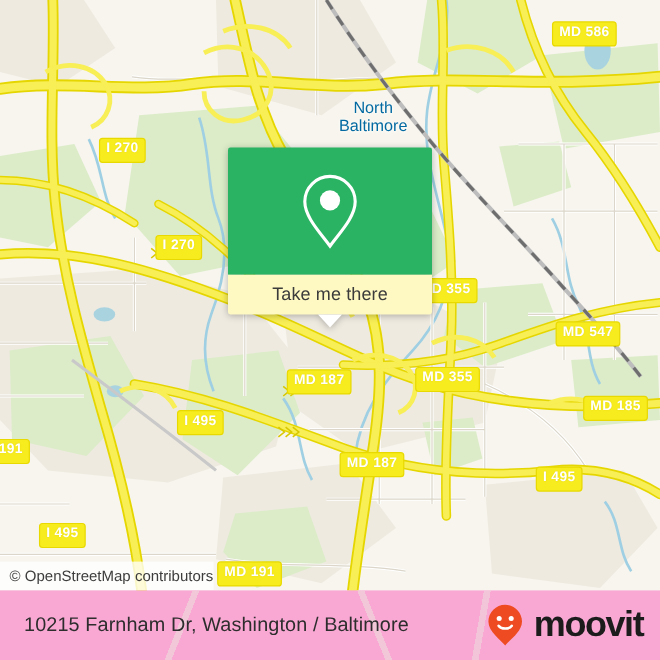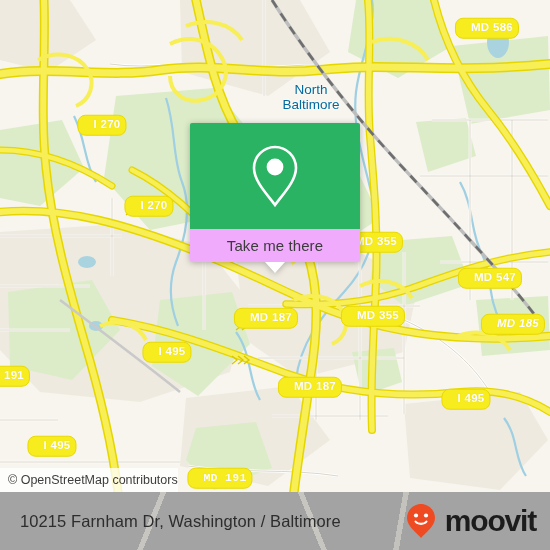--- a/index.html
+++ b/index.html
@@ -13,27 +13,27 @@
 
   
   #map{position:absolute;left:0;top:0;width:550px;height:492px;overflow:hidden;background:#f4f2e9;}
   #mapsvg{position:absolute;left:0;top:0;}
 
   
   .shield{
     position:absolute;
     background:#f7ec1e;
     border:1.6px solid #e8d900;
-    border-radius:8px;
+    border-radius:3px;
     color:#ffffff;
     font-size:11.5px;
     font-weight:bold;
     letter-spacing:.3px;
     line-height:1;
-    padding:3px 5px 4px 15px;
+    padding:3px 5px 4px 5px;
     white-space:nowrap;
     text-shadow:0 0 1px rgba(190,170,0,.35);
     box-sizing:border-box;
     transform:translate(-50%,-50%);
   }
 
   
   .place{
     position:absolute;
     transform:translate(-50%,-50%);
@@ -52,21 +52,21 @@
   #card{
     position:absolute;left:190px;top:123px;width:170px;
     filter:drop-shadow(0 1px 3px rgba(0,0,0,.28));
   }
   #card-top{
     height:106px;background:#29b363;
     display:flex;align-items:center;justify-content:center;
     border-radius:2px 2px 0 0;
   }
   #card-bottom{
-    height:33px;background:#f0abfc;
+    height:33px;background:#fef9c3;
     display:flex;align-items:center;justify-content:center;
     border-radius:0 0 2px 2px;
     position:relative;
   }
   #card-label{
     font-size:15px;color:#3b3b3b;letter-spacing:.1px;
   }
   #card-tip{
     position:absolute;left:50%;top:100%;
     width:0;height:0;margin-left:-10px;
@@ -83,21 +83,21 @@
   #attrib-text{
     font-size:12.5px;color:#3d3d3d;
     padding-left:8px;
     background:rgba(255,255,255,.78);
     line-height:24px;height:24px;
   }
 
   
   #bottombar{
     position:absolute;left:0;top:492px;width:550px;height:58px;
-    background:#a3a3a3;
+    background:#f9a8d4;
     display:flex;align-items:center;justify-content:space-between;
     box-sizing:border-box;padding:0 14px 0 20px;
     overflow:hidden;
   }
   #bottombar::before{
     content:"";position:absolute;inset:0;
     background:
       linear-gradient(112deg,transparent 0 28%,rgba(235,232,222,.5) 28% 29%,transparent 29% 100%),
       linear-gradient(68deg,transparent 0 56%,rgba(235,232,222,.5) 56% 57%,transparent 57% 100%),
       linear-gradient(100deg,transparent 0 72%,rgba(235,232,222,.45) 72% 73%,transparent 73% 100%);
@@ -243,27 +243,27 @@
       <div>Baltimore</div>
     </div>
 
     <div class="shield" style="left:487px;top:28px;">MD 586</div>
     <div class="shield" style="left:102px;top:125px;">I 270</div>
     <div class="shield" style="left:149px;top:206px;">I 270</div>
     <div class="shield" style="left:371px;top:242px;">MD 355</div>
     <div class="shield" style="left:490px;top:232px;margin-top:46px;">MD 547</div>
     <div class="shield" style="left:266px;top:318px;">MD 187</div>
     <div class="shield" style="left:373px;top:316px;">MD 355</div>
-    <div class="shield" style="left:513px;top:324px;font-style:italic;">MD 185</div>
+    <div class="shield" style="left:513px;top:340px;">MD 185</div>
     <div class="shield" style="left:167px;top:352px;">I 495</div>
     <div class="shield" style="left:9px;top:376px;">191</div>
     <div class="shield" style="left:310px;top:387px;">MD 187</div>
     <div class="shield" style="left:466px;top:399px;">I 495</div>
     <div class="shield" style="left:52px;top:446px;">I 495</div>
-    <div class="shield" style="left:220px;top:478px;font-family:Liberation Mono, monospace;">MD 191</div>
+    <div class="shield" style="left:208px;top:478px;">MD 191</div>
 
     <div id="card">
       <div id="card-top">
         <svg width="58" height="70" viewBox="0 0 58 70">
           <path d="M29 6 C17.4 6 8 15.4 8 27 C8 40 21 53 29 64 C37 53 50 40 50 27 C50 15.4 40.6 6 29 6 Z" fill="none" stroke="#ffffff" stroke-width="2.6"></path>
           <circle cx="29" cy="26" r="8.4" fill="#ffffff"></circle>
         </svg>
       </div>
       <div id="card-bottom">
         <span id="card-label">Take me there</span>

